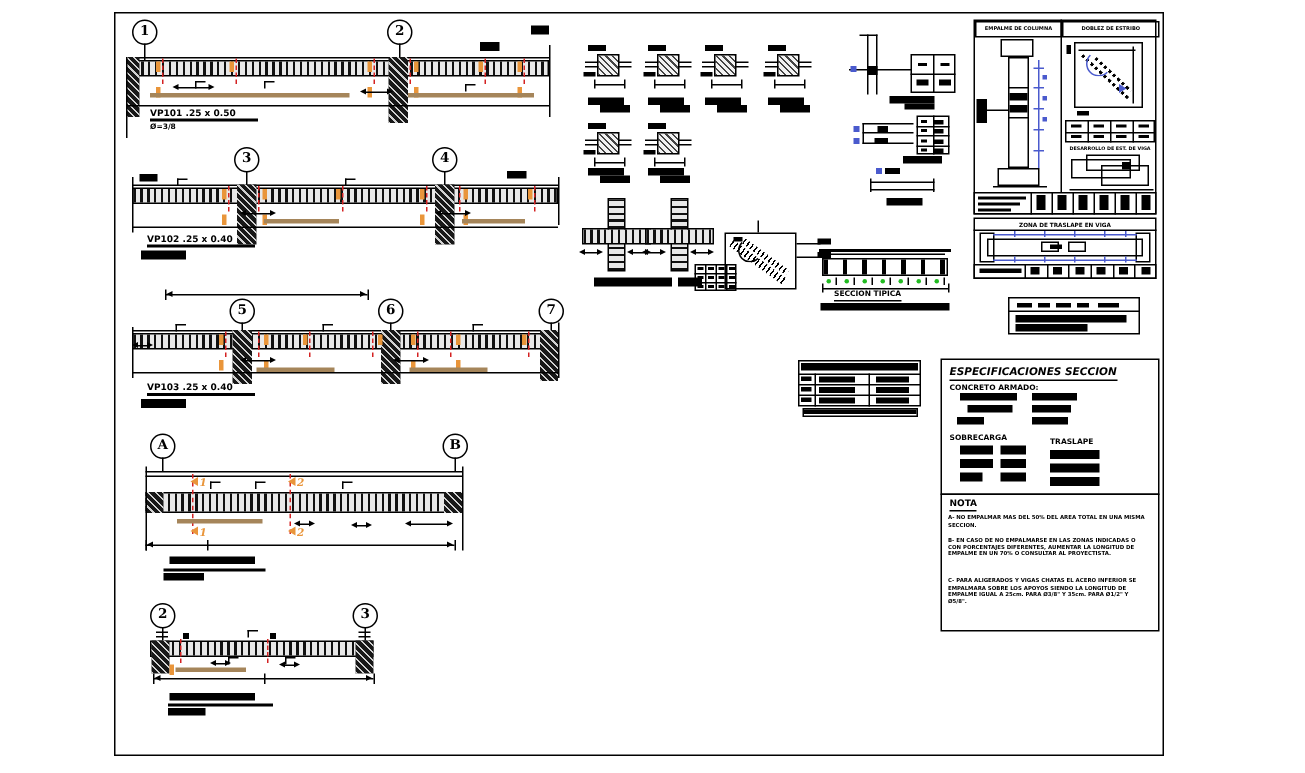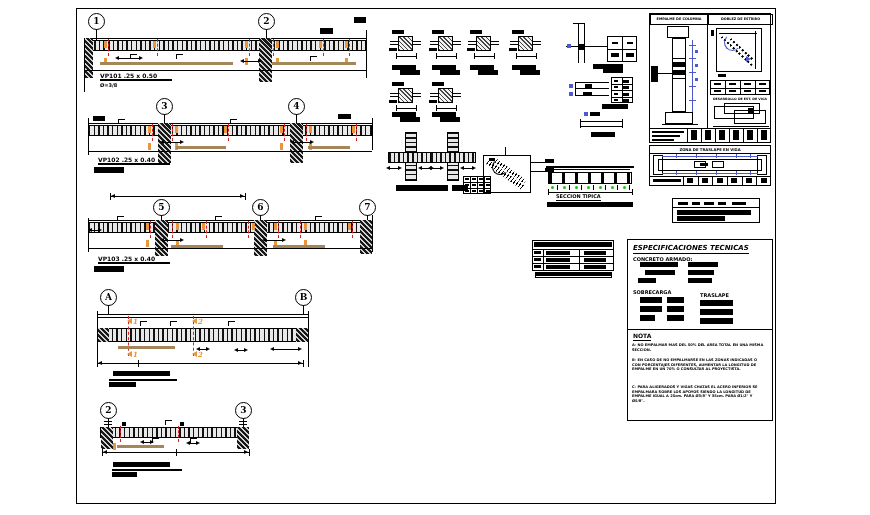--- a/index.html
+++ b/index.html
@@ -26,21 +26,21 @@
     <div class="t ttl" style="left:0;top:0;width:56px;font-size:3.4px;line-height:9px;">EMPALME DE COLUMNA</div>
   </div>
   <div class="abs frame ttl" style="left:708px;top:14px;width:63px;height:9px;">
     <div class="t ttl" style="left:0;top:0;width:63px;font-size:3.4px;line-height:9px;">DOBLEZ DE ESTRIBO</div>
   </div>
   <div class="t ttl" style="left:709px;top:97px;width:62px;font-size:3.2px;">DESARROLLO DE EST. DE VIGA</div>
   <div class="t ttl" style="left:649px;top:147px;width:122px;font-size:3.8px;">ZONA DE TRASLAPE EN VIGA</div>
   <div class="t" style="left:556px;top:193px;font-size:5px;border-bottom:1px solid #000;padding-bottom:1px;">SECCION TIPICA</div>
 
   <div class="abs frame" style="left:627px;top:239px;width:144px;height:89px;"></div>
-  <div class="t" style="left:633px;top:244px;font-size:7px;font-style:italic;border-bottom:1px solid #000;padding-bottom:1px;">ESPECIFICACIONES TECNICAS</div>
+  <div class="t" style="left:633px;top:244px;font-size:7px;font-style:italic;border-bottom:1px solid #000;padding-bottom:1px;">ESPECIFICACIONES SECCION</div>
   <div class="t" style="left:633px;top:256px;font-size:5px;">CONCRETO ARMADO:</div>
   <div class="t" style="left:633px;top:289px;font-size:5px;">SOBRECARGA</div>
   <div class="t" style="left:700px;top:292px;font-size:5px;">TRASLAPE</div>
 
   <div class="abs frame" style="left:627px;top:329px;width:144px;height:90px;"></div>
   <div class="t" style="left:633px;top:332px;font-size:6px;border-bottom:1px solid #000;padding-bottom:1px;">NOTA</div>
   <div class="abs" style="left:632px;top:343px;width:133px;font-size:3.6px;line-height:4.6px;font-weight:bold;">A- NO EMPALMAR MAS DEL 50% DEL AREA TOTAL EN UNA MISMA SECCION.</div>
   <div class="abs" style="left:632px;top:358px;width:133px;font-size:3.6px;line-height:4.6px;font-weight:bold;">B- EN CASO DE NO EMPALMARSE EN LAS ZONAS INDICADAS O CON PORCENTAJES DIFERENTES, AUMENTAR LA LONGITUD DE EMPALME EN UN 70% O CONSULTAR AL PROYECTISTA.</div>
   <div class="abs" style="left:632px;top:385px;width:133px;font-size:3.6px;line-height:4.6px;font-weight:bold;">C- PARA ALIGERADOS Y VIGAS CHATAS EL ACERO INFERIOR SE EMPALMARA SOBRE LOS APOYOS SIENDO LA LONGITUD DE EMPALME IGUAL A 25cm. PARA Ø3/8" Y 35cm. PARA Ø1/2" Y Ø5/8".</div>
 

